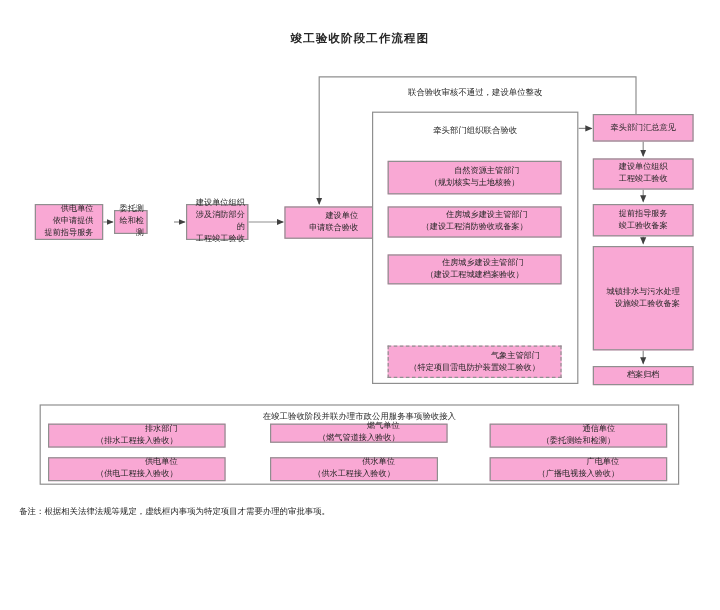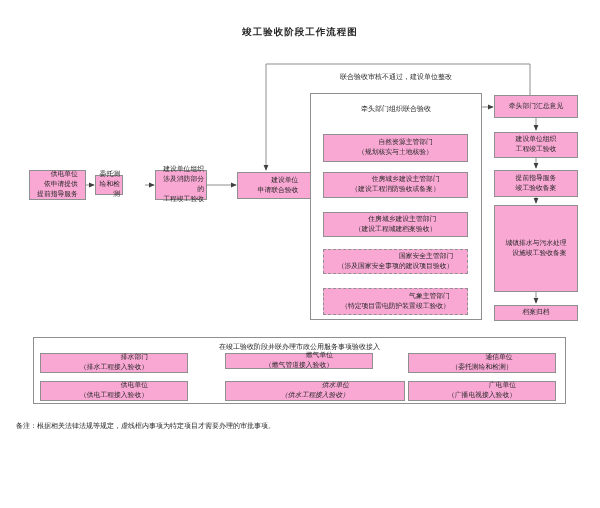--- a/index.html
+++ b/index.html
@@ -60,22 +60,20 @@
 
   <div class="container-box" style="left:310px;top:93px;width:172px;height:227px;">
     <div class="container-title" style="top:10px;">牵头部门组织联合验收</div>
   </div>
   <div class="node" style="left:323px;top:134px;width:145px;height:28px;">自然资源主管部门
 （规划核实与土地核验）</div>
   <div class="node" style="left:323px;top:172px;width:145px;height:26px;">住房城乡建设主管部门
 （建设工程消防验收或备案）</div>
   <div class="node" style="left:323px;top:212px;width:145px;height:25px;">住房城乡建设主管部门
 （建设工程城建档案验收）</div>
-  <div class="node dashed" style="left:323px;top:249px;width:145px;height:25px;">国家安全主管部门
-（涉及国家安全事项的建设项目验收）</div>
   <div class="node dashed" style="left:323px;top:288px;width:145px;height:27px;">气象主管部门
 （特定项目雷电防护装置竣工验收）</div>
 
   <div class="node" style="left:494px;top:95px;width:84px;height:23px;">牵头部门汇总意见</div>
   <div class="node" style="left:494px;top:132px;width:84px;height:26px;">建设单位组织
 工程竣工验收</div>
   <div class="node" style="left:494px;top:170px;width:84px;height:27px;">提前指导服务
 竣工验收备案</div>
   <div class="node" style="left:494px;top:205px;width:84px;height:87px;">城镇排水与污水处理
 设施竣工验收备案</div>
@@ -85,20 +83,20 @@
     <div class="container-title" style="top:4px;">在竣工验收阶段并联办理市政公用服务事项验收接入</div>
   </div>
   <div class="node" style="left:40px;top:353px;width:148px;height:20px;">排水部门
 （排水工程接入验收）</div>
   <div class="node" style="left:225px;top:353px;width:148px;height:16px;">燃气单位
 （燃气管道接入验收）</div>
   <div class="node" style="left:408px;top:353px;width:148px;height:20px;">通信单位
 （委托测绘和检测）</div>
   <div class="node" style="left:40px;top:381px;width:148px;height:20px;">供电单位
 （供电工程接入验收）</div>
-  <div class="node" style="left:225px;top:381px;width:180px;height:20px;font-style:italic;">供水单位
+  <div class="node" style="left:225px;top:381px;width:140px;height:20px;">供水单位
 （供水工程接入验收）</div>
   <div class="node" style="left:408px;top:381px;width:148px;height:20px;">广电单位
 （广播电视接入验收）</div>
 
   <div class="note">备注：根据相关法律法规等规定，虚线框内事项为特定项目才需要办理的审批事项。</div>
 
 </div>
 
 </body></html>

